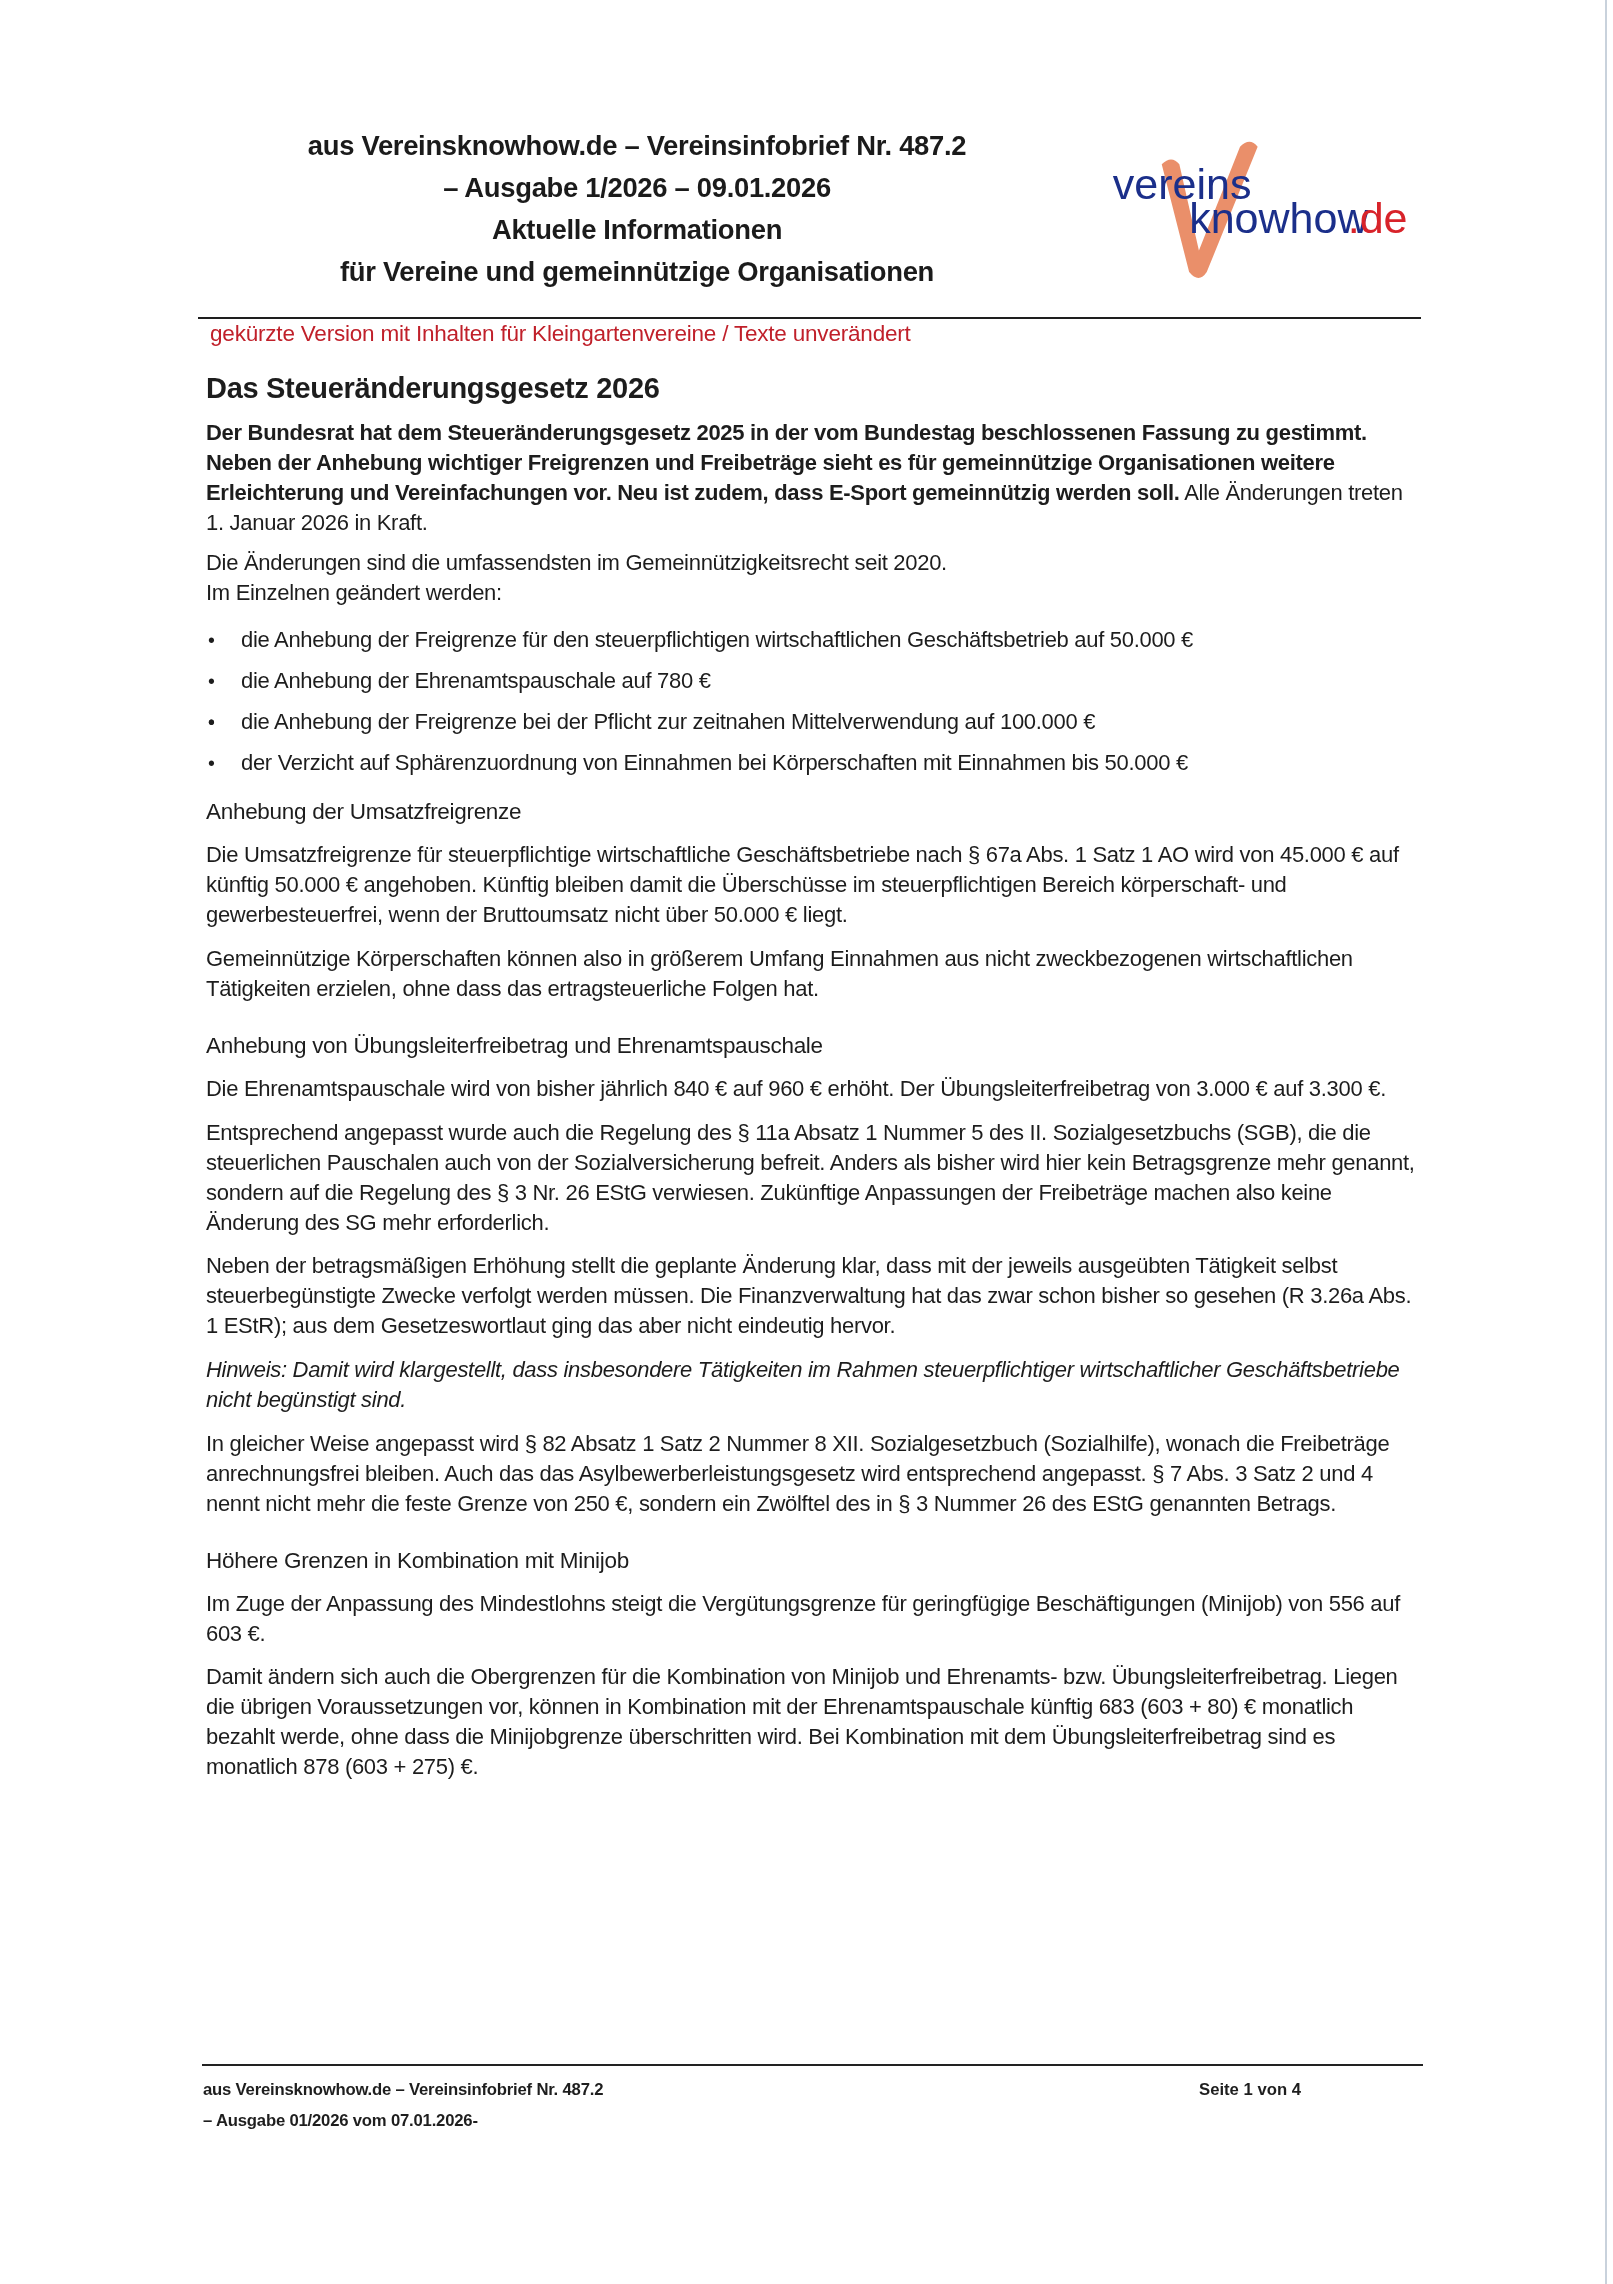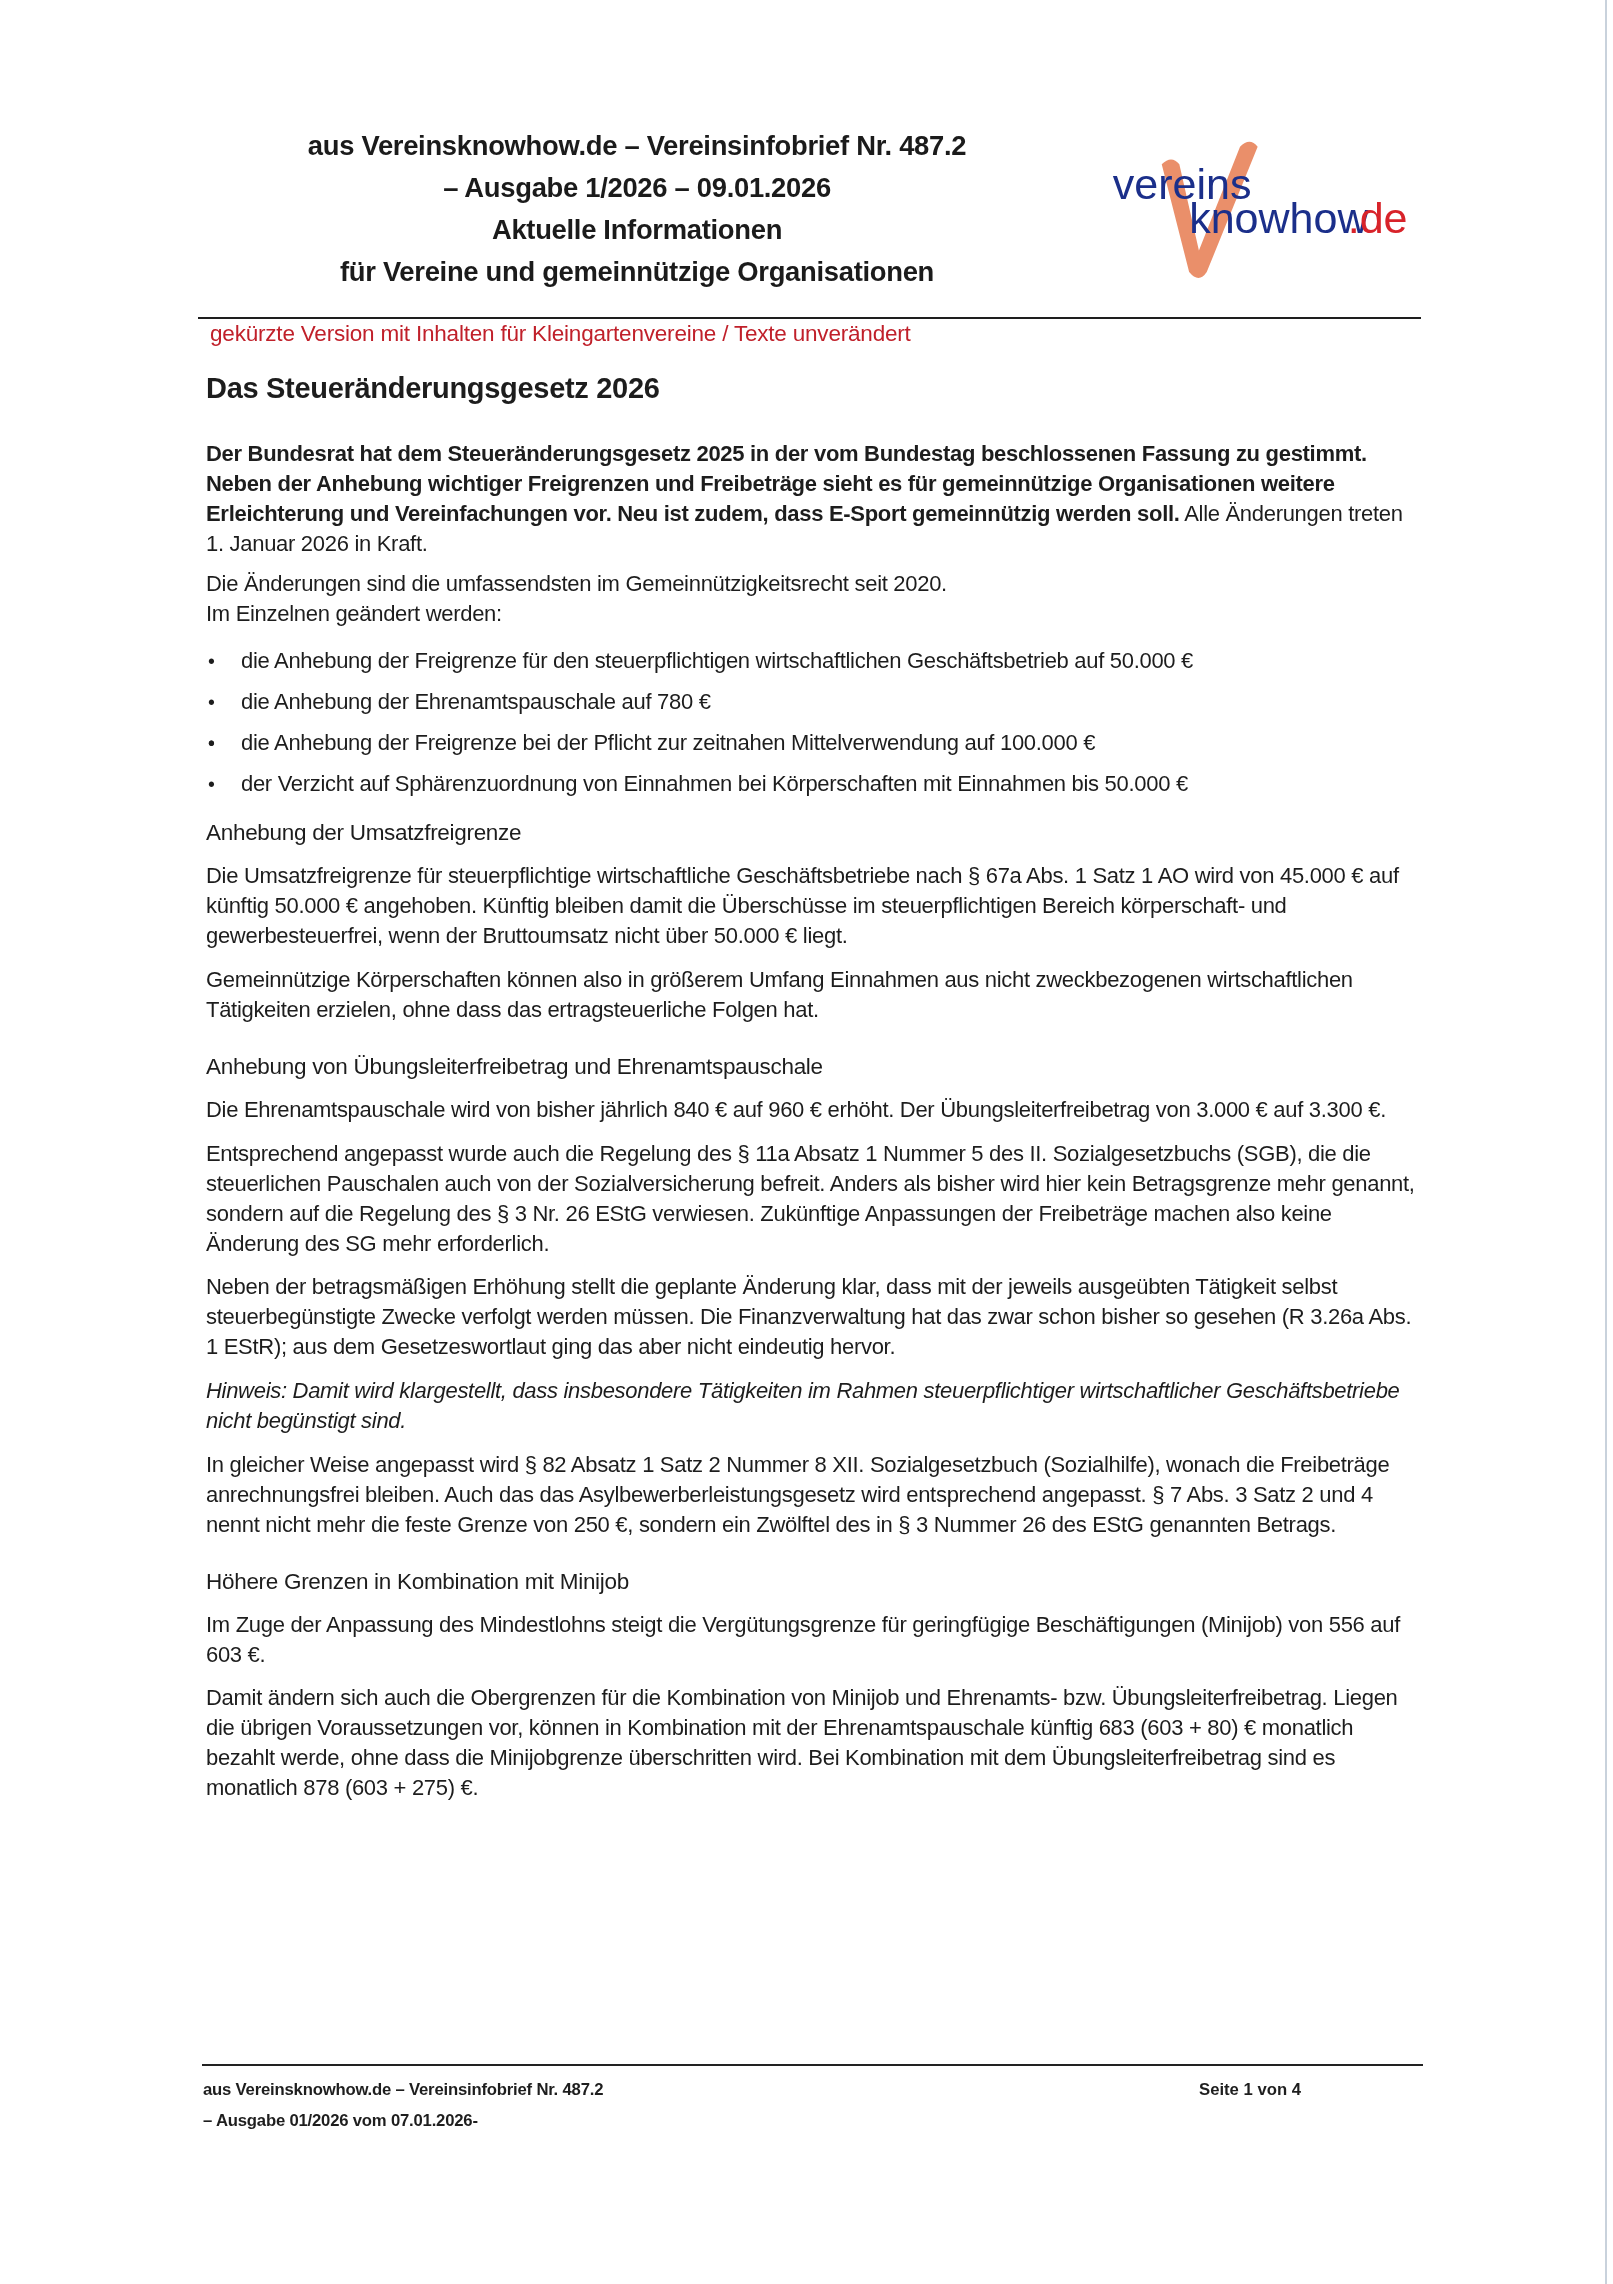--- a/index.html
+++ b/index.html
@@ -4,21 +4,21 @@
 <style>
   html, body { margin:0; padding:0; background:#ffffff; }
   body { width:1613px; height:2285px; position:relative; overflow:hidden; font-family:"Liberation Sans", sans-serif; color:#1a1a1a; }
   .page-edge { position:absolute; left:1605px; top:0; width:2px; height:2285px; background:#c9d2dc; }
   .header { position:absolute; left:196px; top:125px; width:882px; text-align:center; font-family:"Liberation Sans", sans-serif; font-weight:bold; font-size:27.4px; line-height:42px; color:#1b1b1b; letter-spacing:-0.3px; }
   .header div { white-space:nowrap; }
   .logo { position:absolute; left:1103px; top:125px; width:323px; height:157px; }
   .sep { position:absolute; left:198px; width:1223px; height:2px; background:#1e1e1e; }
   .subtitle { position:absolute; left:210px; top:321px; color:#c0202a; font-size:22.5px; white-space:nowrap; letter-spacing:-0.2px; }
   .content { position:absolute; left:206px; top:370px; width:1215px; font-size:22px; line-height:30px; color:#1d1d1d; letter-spacing:-0.3px; }
-  h1 { margin:0 0 32px 0; font-size:29px; line-height:37px; font-weight:bold; letter-spacing:-0.3px; }
+  h1 { margin:0 0 11px 0; font-size:29px; line-height:37px; font-weight:bold; letter-spacing:-0.3px; }
   h2 { margin:0 0 13.7px 0; font-size:22.5px; line-height:29px; font-weight:normal; letter-spacing:-0.3px; }
   p { margin:0 0 13.7px 0; }
   .lead { font-weight:bold; margin-bottom:9.8px; }
   .lead .normal { font-weight:normal; }
   ul { list-style:none; margin:0 0 19.6px 0; padding:0; }
   li { position:relative; padding-left:35px; margin-bottom:10.8px; line-height:30px; white-space:nowrap; }
   li .bullet { position:absolute; left:2px; top:0; font-size:19.6px; }
   .note { font-style:italic; }
   .gap-l { margin-top:27.4px; }
   .footer-line { position:absolute; left:202px; top:2064px; width:1221px; height:2px; background:#222; }

